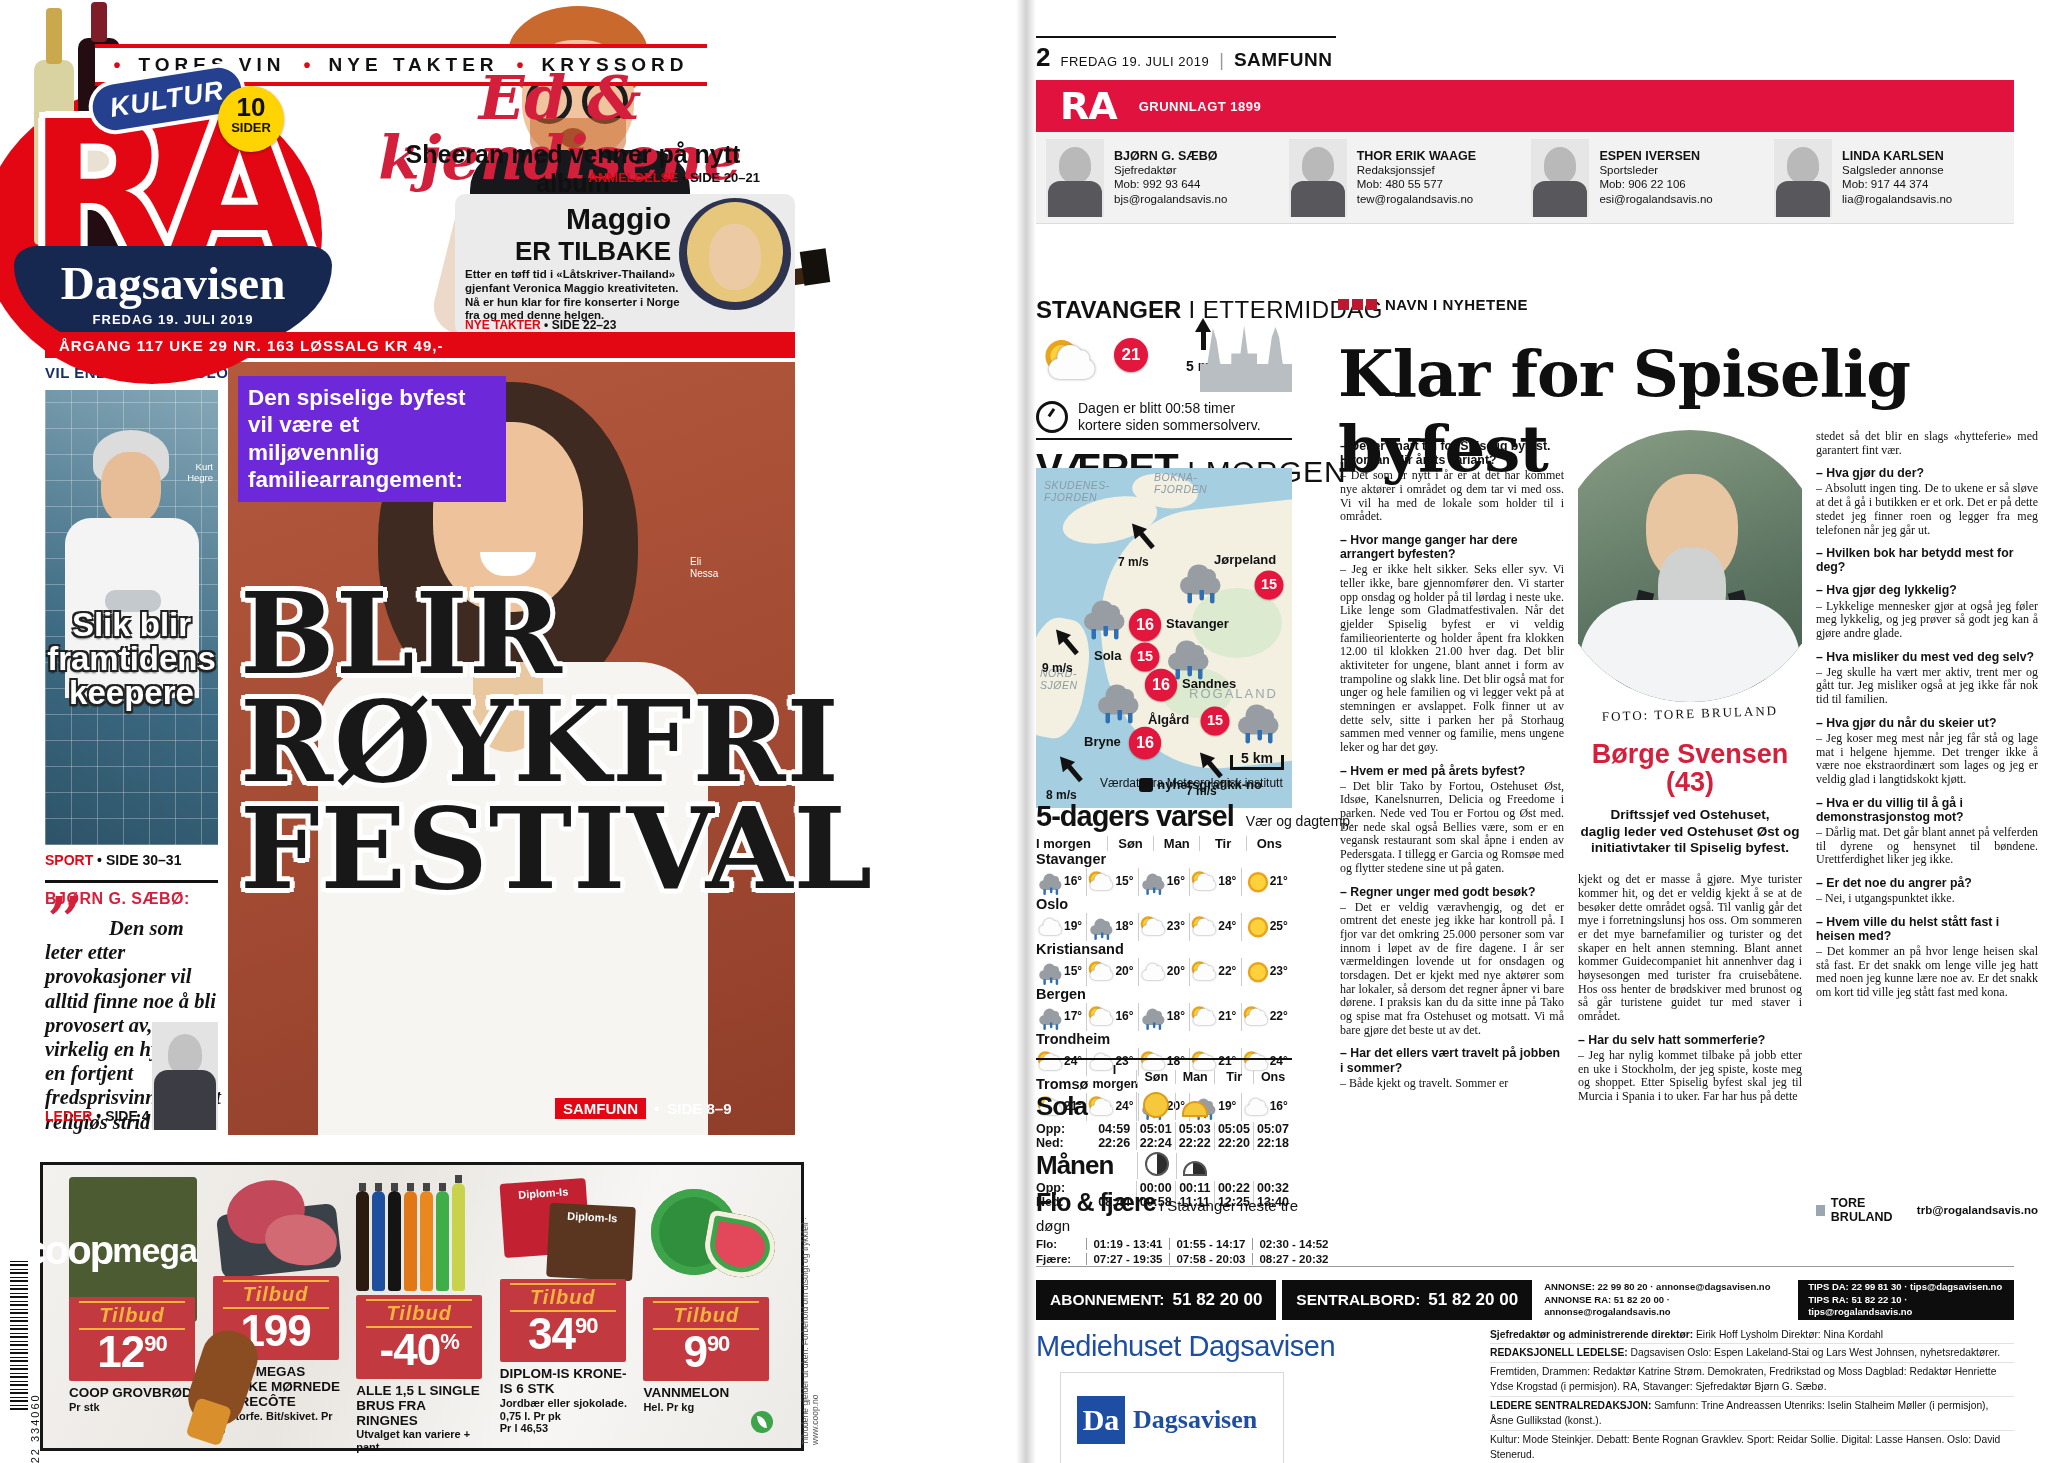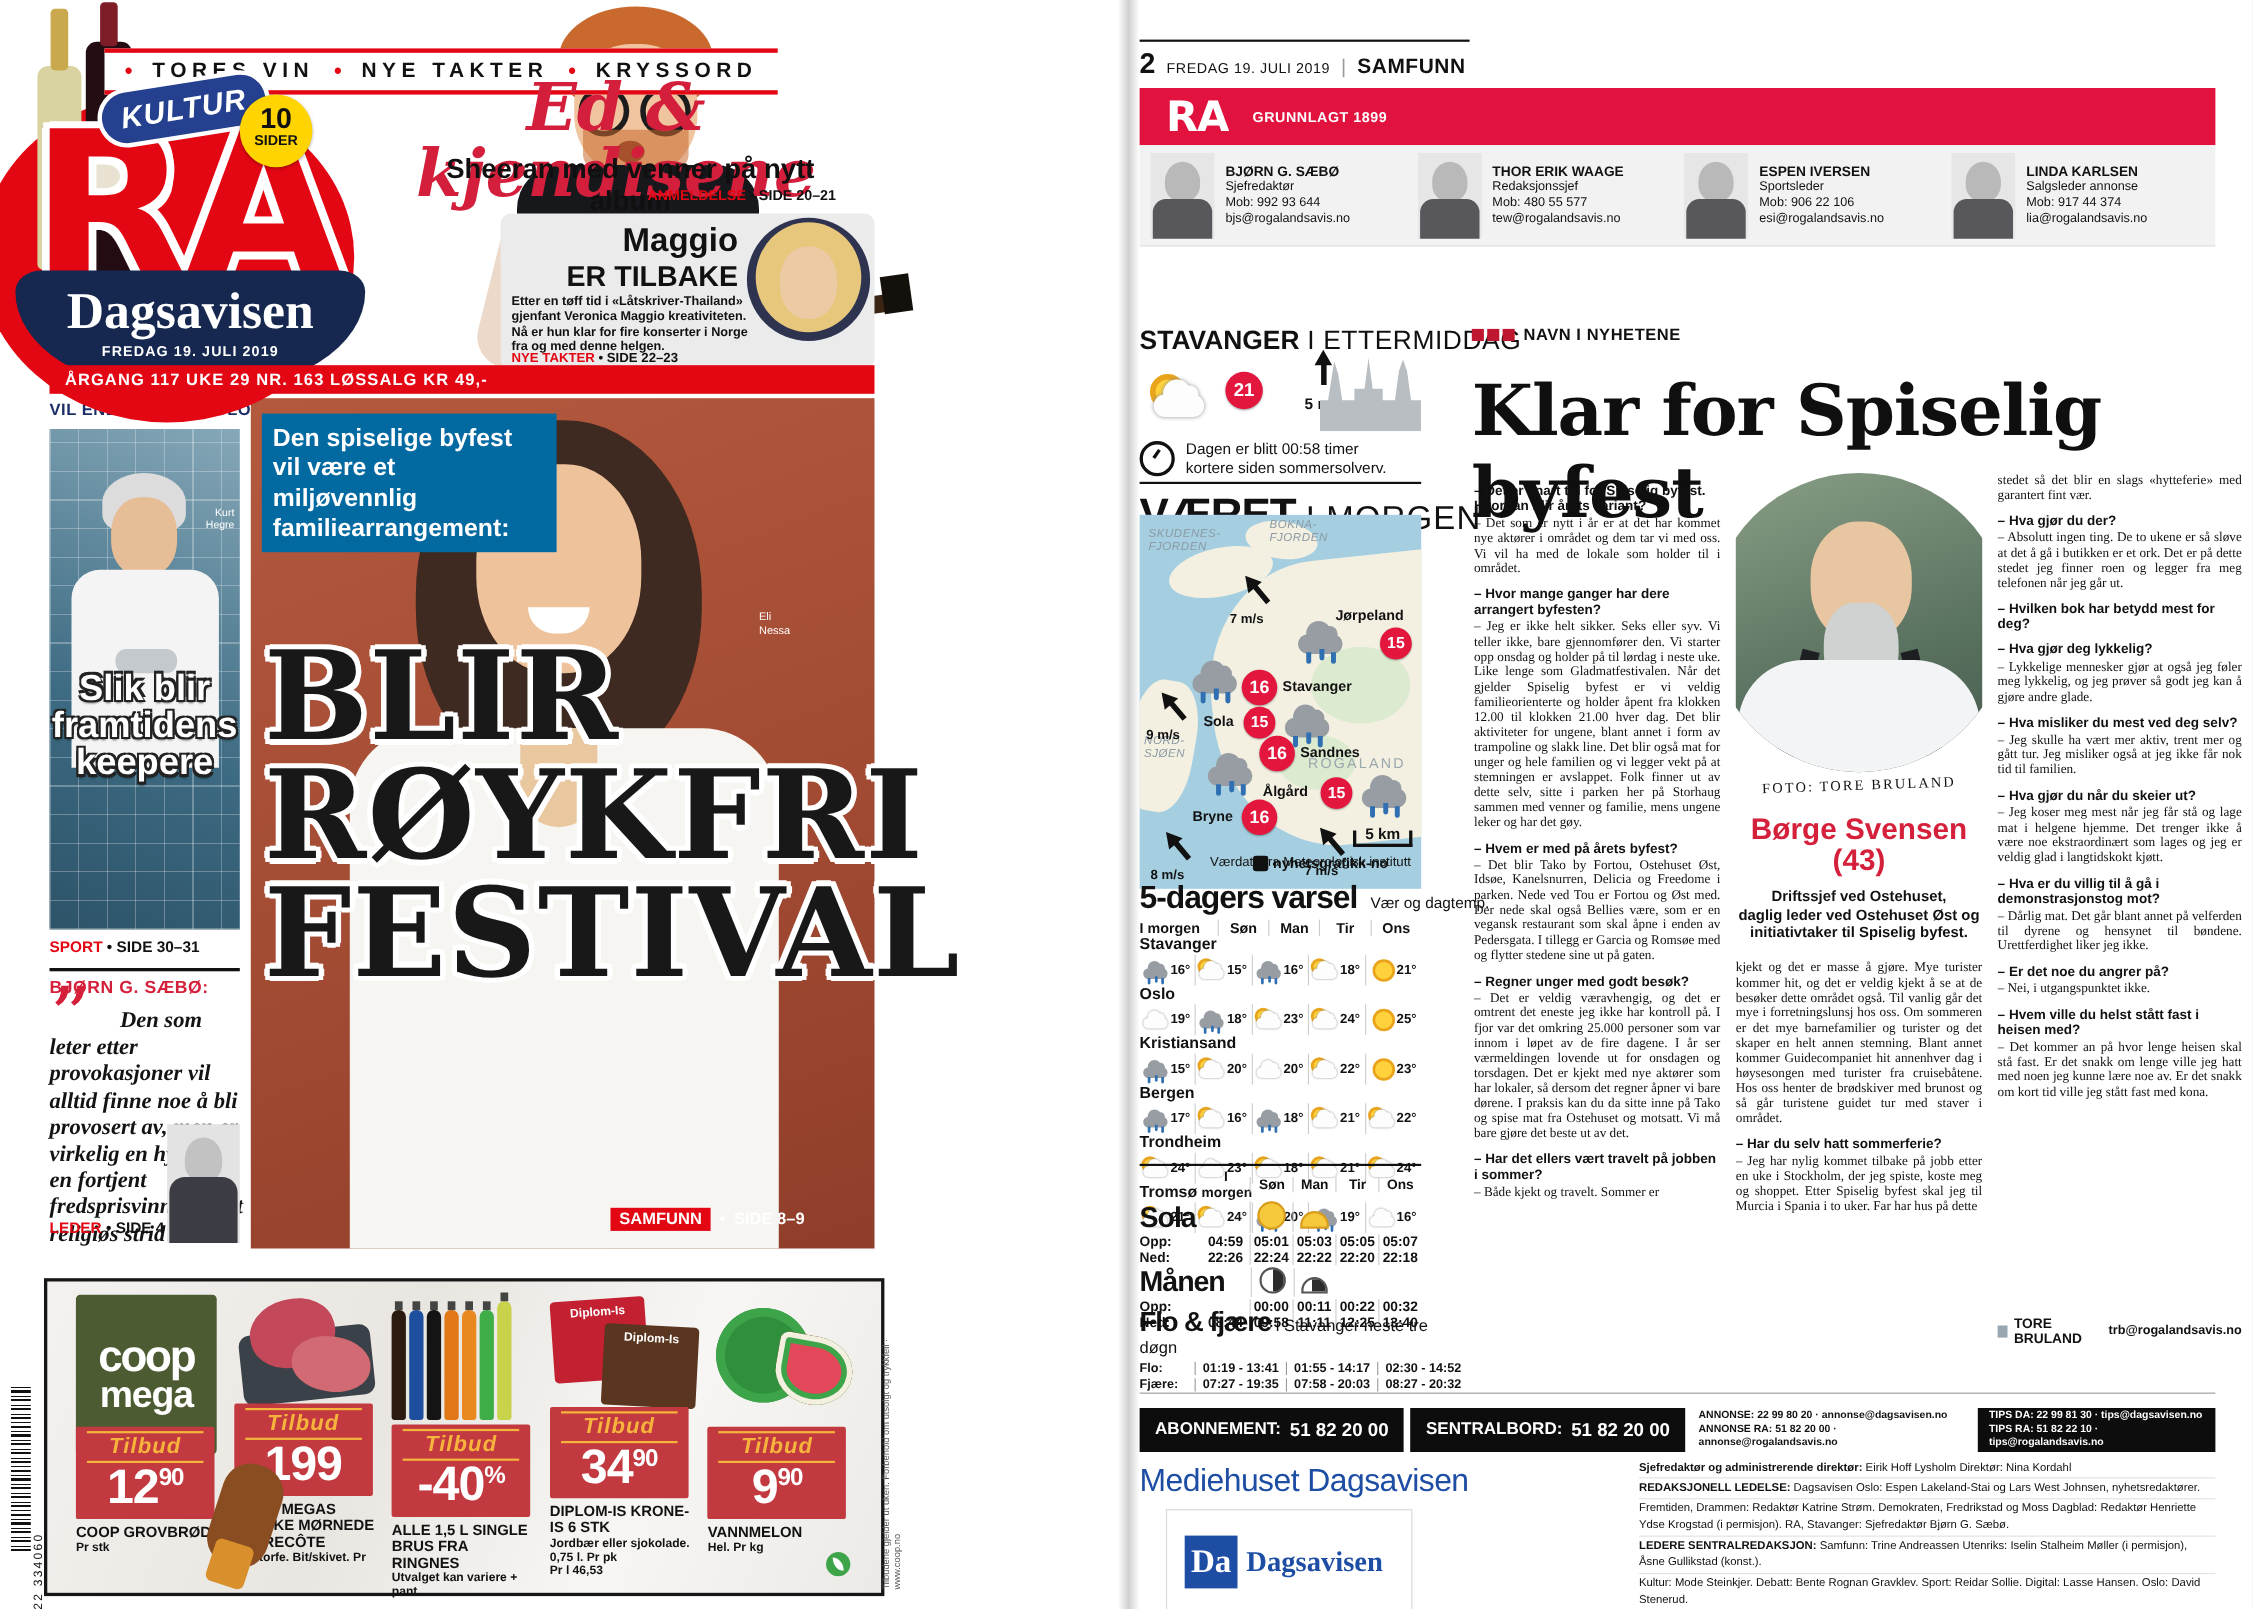--- a/index.html
+++ b/index.html
@@ -103,38 +103,38 @@
   #leder-sec{left:45px;top:1108px;font-size:14px;font-weight:bold}
 
   
   #mainphoto{left:228px;top:362px;width:567px;height:773px;overflow:hidden;
     background:linear-gradient(160deg,#b2593e,#a34a33 55%,#8f3e2a)}
   #mainphoto .hair{position:absolute;left:150px;top:20px;width:260px;height:330px;background:#3e2a20;border-radius:48%}
   #mainphoto .face{position:absolute;left:205px;top:60px;width:150px;height:190px;background:#eec39c;border-radius:46%}
   #mainphoto .smile{position:absolute;left:252px;top:190px;width:56px;height:24px;background:#fff;border-radius:0 0 40px 40px}
   #mainphoto .shirt{position:absolute;left:90px;top:300px;width:390px;height:480px;background:#f6f5f1;border-radius:70px 70px 0 0}
   #mainphoto .collar{position:absolute;left:245px;top:300px;width:70px;height:90px;background:#e9c79f;border-radius:0 0 40px 40px}
-  #main-kick{left:238px;top:376px;width:248px;background:#0369a1;color:#fff;font-weight:bold;font-size:22.5px;line-height:1.22;
+  #main-kick{left:238px;top:376px;width:248px;background:#6d28d9;color:#fff;font-weight:bold;font-size:22.5px;line-height:1.22;
     padding:8px 10px;z-index:3}
   #main-hl{left:240px;top:580px;z-index:3;color:#181818;font-family:"DejaVu Serif",serif;font-weight:bold;
     font-size:112px;line-height:.96;letter-spacing:1px;
     text-shadow:-4px -4px 0 #fff,4px -4px 0 #fff,-4px 4px 0 #fff,4px 4px 0 #fff,0 -5px 0 #fff,0 5px 0 #fff,-5px 0 0 #fff,5px 0 0 #fff}
   #main-sec{left:555px;top:1098px;z-index:3;font-size:15px;font-weight:bold;color:#fff;display:flex;align-items:center;gap:8px}
   #main-sec .chip{background:#e30613;padding:2px 8px}
   #main-credit{left:218px;top:760px;z-index:3;color:#fff;font-size:10px;letter-spacing:1px;transform:rotate(-90deg);transform-origin:left top}
   #main-cap{left:690px;top:556px;z-index:3;color:#fff;font-size:10px;line-height:1.2}
 
   
   #ad{left:40px;top:1162px;width:758px;height:283px;border:3px solid #161616;background:
      linear-gradient(115deg,#f4f2ef 0%,#e9e6e1 40%,#f7f6f4 70%,#eceae6 100%)}
   #ad-products{position:absolute;left:26px;top:10px;width:706px;height:260px;display:flex;gap:12px}
   .ad-col{position:relative;flex:1;display:flex;flex-direction:column;align-items:flex-start}
   .ad-art{position:relative;width:100%;height:118px;margin-bottom:4px}
   .art-logo .coopbox{position:absolute;left:0;top:2px;width:128px;height:145px;background:#4c5b31;border-radius:4px;
-     display:flex;flex-direction:column;align-items:center;justify-content:center}
+     display:flex;flex-direction:row;align-items:center;justify-content:flex-end}
   .coop1{color:#fff;font-weight:bold;font-size:40px;letter-spacing:-2px;line-height:.9}
   .coop2{color:#fff;font-weight:bold;font-size:34px;letter-spacing:-1px;line-height:1}
   .art-meat .slate{position:absolute;left:6px;top:34px;width:120px;height:64px;background:#3a4148;border-radius:10px;transform:rotate(-6deg)}
   .art-meat .m1{position:absolute;left:14px;top:6px;width:78px;height:62px;background:#c2485a;border-radius:48%;transform:rotate(-14deg)}
   .art-meat .m2{position:absolute;left:52px;top:40px;width:72px;height:50px;background:#d16a72;border-radius:48%;transform:rotate(8deg)}
   .art-bottles{display:flex;align-items:flex-end;gap:3px;padding-top:8px}
   .art-bottles i{display:block;width:13px;height:100px;border-radius:6px 6px 3px 3px;position:relative}
   .art-bottles i:before{content:"";position:absolute;left:3px;top:-8px;width:7px;height:8px;background:#444}
   .bt1{background:#2b1a10}.bt2{background:#1d4f9e}.bt3{background:#141414}.bt4{background:#e07818}
   .bt5{background:#e8881f}.bt6{background:#3fae49}.bt7{background:#c8d24a;height:108px!important}

